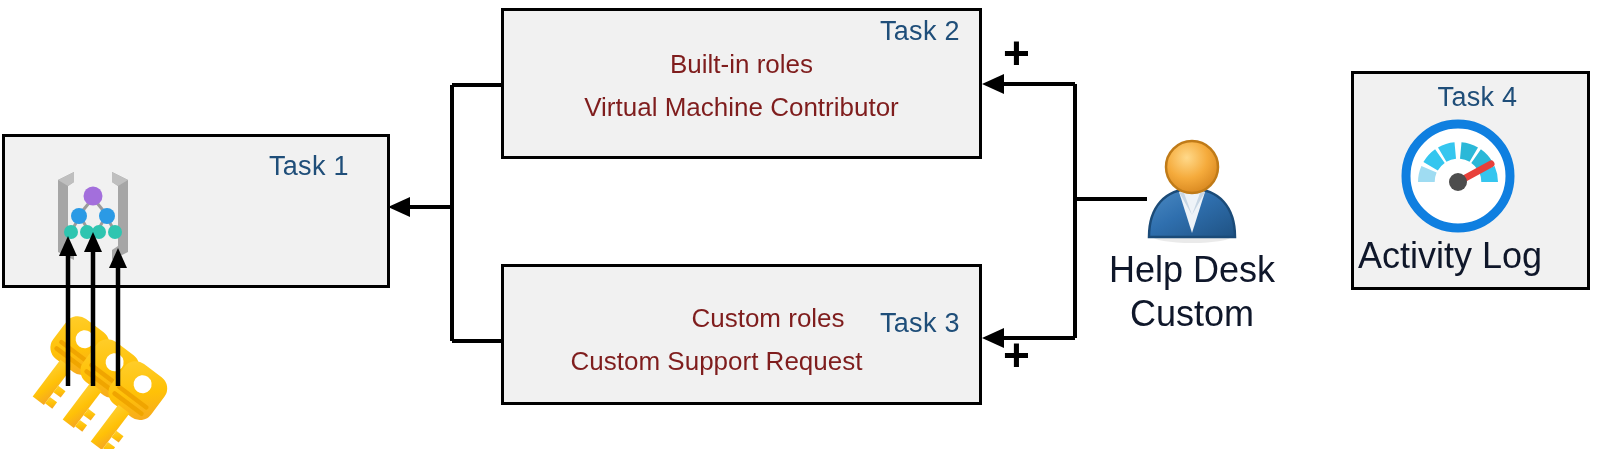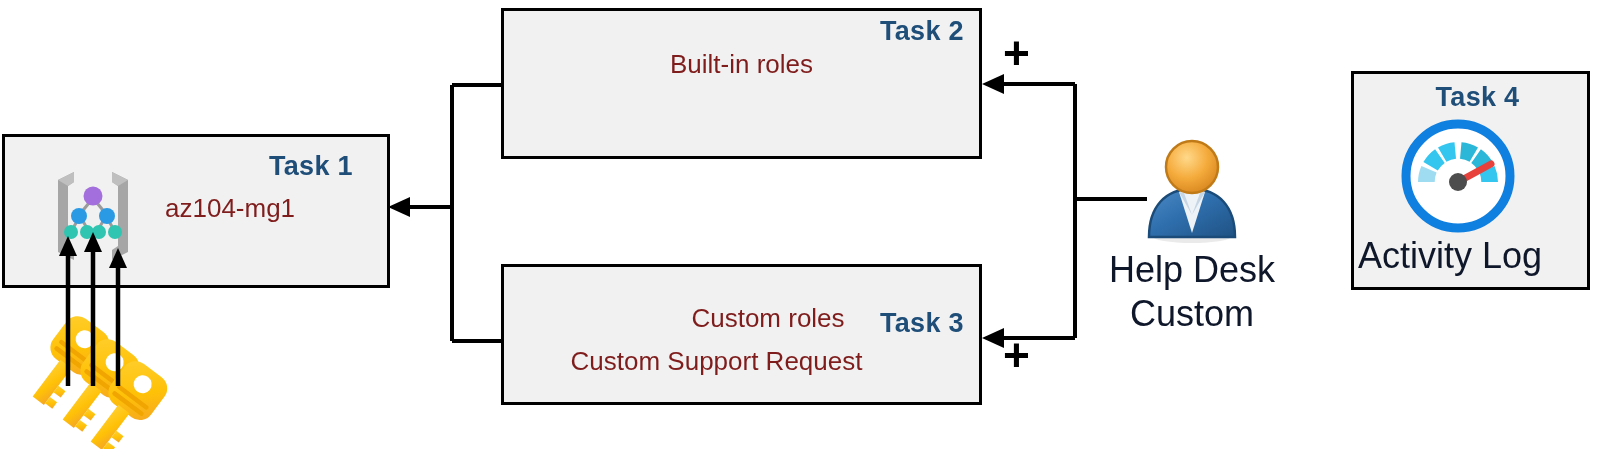--- a/index.html
+++ b/index.html
@@ -19,21 +19,21 @@
   }
   .box {
     position: absolute;
     background: #f1f1f1;
     border: 3px solid #000000;
     box-sizing: border-box;
   }
   .task-label {
     position: absolute;
     color: #1F4E79;
-    font-weight: bold;
+    font-weight: normal;
     font-size: 27px;
     letter-spacing: 0.3px;
     white-space: nowrap;
   }
   .body-text {
     position: absolute;
     color: #7f1d1d;
     font-size: 26px;
     line-height: 43px;
     text-align: center;
@@ -60,21 +60,20 @@
 </style>
 </head>
 <body>
 
 <div id="canvas">
 
   <div class="box" style="left:2px; top:134px; width:388px; height:154px;"></div>
 
   <div class="task-label" style="left:269px; top:151px;">Task 1</div>
 
-  <div class="body-text" style="left:165px; top:187px;">az104-mg1</div>
 
   <div class="icon-wrap" style="left:48px; top:166px; width:90px; height:100px;">
     <svg width="90" height="100" viewBox="0 0 90 100">
 
       <path d="M26 6 L10 14 L10 86 L26 94 L26 84 L20 80 L20 20 L26 16 Z" fill="#a6a6a6"></path>
       <path d="M26 6 L10 14 L20 20 L26 16 Z" fill="#bfbfbf"></path>
 
       <path d="M64 6 L80 14 L80 86 L64 94 L64 84 L70 80 L70 20 L64 16 Z" fill="#a6a6a6"></path>
       <path d="M64 6 L80 14 L70 20 L64 16 Z" fill="#bfbfbf"></path>
 
@@ -96,20 +95,21 @@
       <circle cx="67" cy="66" r="7" fill="#2fc5b0"></circle>
     </svg>
   </div>
 
   <div class="box" style="left:501px; top:8px; width:481px; height:151px;"></div>
 
   <div class="task-label" style="left:880px; top:16px;">Task 2</div>
 
   <div class="body-text" style="left:501px; top:43px; width:481px; text-align:center;">Built-in roles</div>
 
+  <div class="body-text" style="left:501px; top:86px; width:481px; text-align:center;">Virtual Machine Contributor</div>
 
   <div class="box" style="left:501px; top:264px; width:481px; height:141px;"></div>
 
   <div class="task-label" style="left:880px; top:272px;margin-top:36px;">Task 3</div>
 
   <div class="body-text" style="left:501px; top:297px; width:534px; text-align:center;">Custom roles</div>
 
   <div class="body-text" style="left:501px; top:340px; width:431px; text-align:center;">Custom Support Request</div>
 
   <div class="box" style="left:1351px; top:71px; width:239px; height:219px;"></div>

